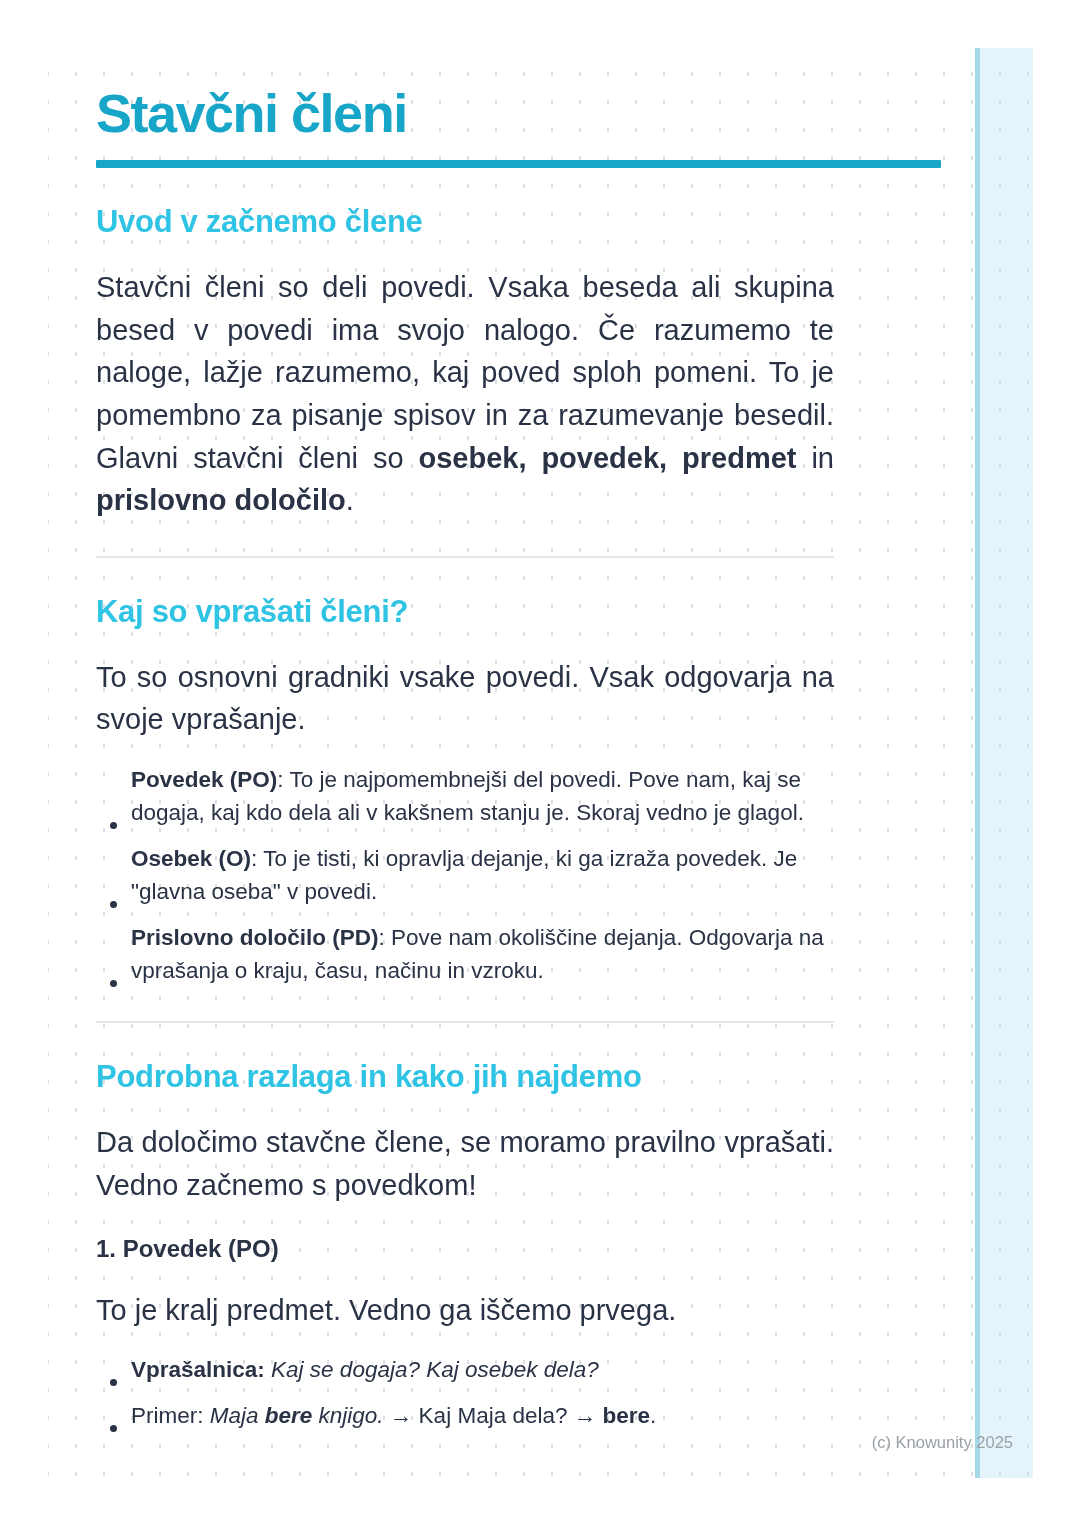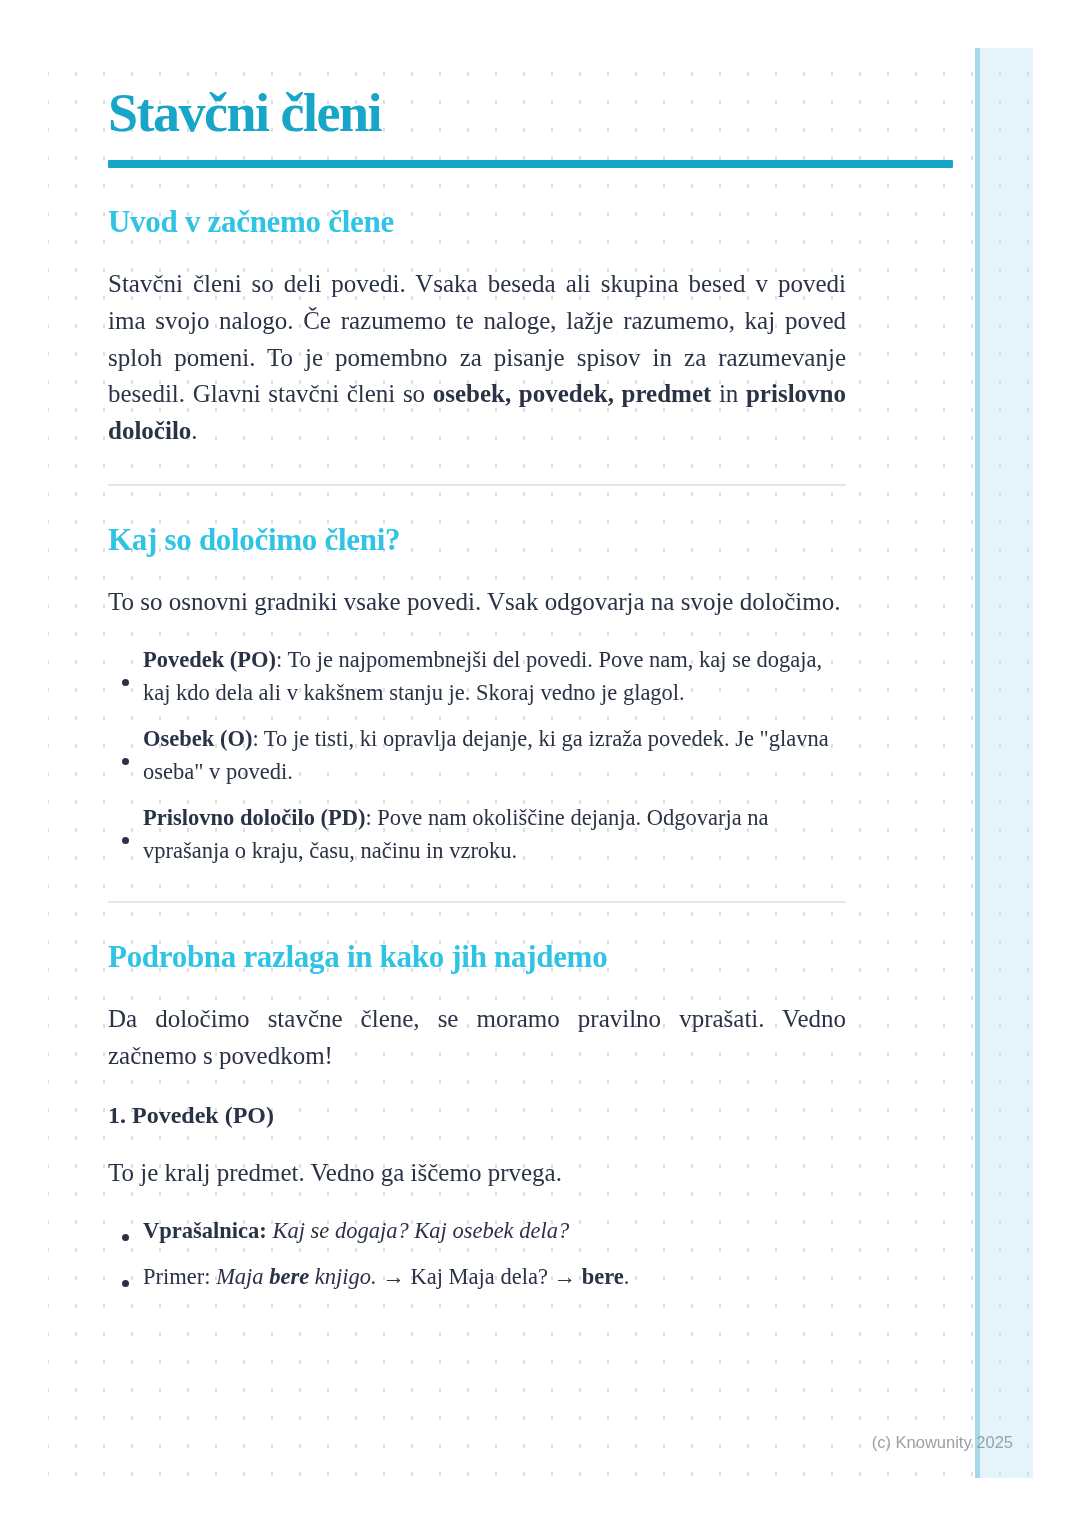--- a/index.html
+++ b/index.html
@@ -25,46 +25,45 @@
     background-size:28px 28px;
     background-position:14px 12px;
   }
   .stripe{
     position:absolute;right:0;top:0;bottom:0;width:58px;
     background:rgba(190,228,243,0.42);
     border-left:5px solid var(--stripe-border);
   }
   .content{
     position:relative;
-    margin-left:60px;
+    margin-left:48px;
     width:845px;
     padding-top:34px;
-    font-family:Liberation Serif, serif;
   }
   h1{
     font-size:54px;line-height:1.15;font-weight:800;color:var(--accent-dark);
     letter-spacing:-1.5px;
   }
   .rule{
     height:8px;background:var(--accent-dark);margin-top:16px;width:845px;border-radius:1px;
   }
   h2{
     font-size:31px;font-weight:700;color:var(--accent-light);
     letter-spacing:-0.3px;margin-top:36px;
   }
   .para{
-    width:738px;font-size:25px;line-height:1.47;font-weight:500;margin-top:26px;
+    width:738px;font-size:29px;line-height:1.47;font-weight:500;margin-top:26px;
   }
   .justify{text-align:justify;}
   .divider{
     width:738px;border-top:2px solid var(--divider);margin-top:34px;
   }
   .list{width:738px;list-style:none;margin-top:22px;}
   .list li{
-    display:flex;align-items:center;margin-bottom:13px;
+    display:flex;align-items:flex-end;margin-bottom:13px;
   }
   .bullet{
     flex:0 0 auto;width:7px;height:7px;border-radius:50%;background:var(--text);
     margin:13px 14px 0 14px;
   }
   .li-text{
     font-size:22.5px;line-height:1.47;font-weight:500;
   }
   .subheading{
     font-size:24px;font-weight:700;margin-top:28px;
@@ -89,22 +88,22 @@
     <div class="rule"></div>
 
     <section>
       <h2>Uvod v začnemo člene</h2>
       <p class="para justify"><span>Stavčni členi so deli povedi. Vsaka beseda ali skupina besed v povedi ima svojo nalogo. Če razumemo te naloge, lažje razumemo, kaj poved sploh pomeni. To je pomembno za pisanje spisov in za razumevanje besedil. Glavni stavčni členi so </span><b>osebek, povedek, predmet</b><span> in </span><b>prislovno določilo</b><span>.</span></p>
     </section>
 
     <div class="divider"></div>
 
     <section>
-      <h2>Kaj so določimo členi?</h2>
-      <p class="para justify">To so osnovni gradniki vsake povedi. Vsak odgovarja na svoje določimo.</p>
+      <h2>Kaj so vprašati členi?</h2>
+      <p class="para justify">To so osnovni gradniki vsake povedi. Vsak odgovarja na svoje vprašanje.</p>
 
       <ul class="list">
         <li>
           <span class="bullet"></span>
           <p class="li-text"><b>Povedek (PO)</b><span>: To je najpomembnejši del povedi. Pove nam, kaj se dogaja, kaj kdo dela ali v kakšnem stanju je. Skoraj vedno je glagol.</span></p>
         </li>
         <li>
           <span class="bullet"></span>
           <p class="li-text"><b>Osebek (O)</b><span>: To je tisti, ki opravlja dejanje, ki ga izraža povedek. Je "glavna oseba" v povedi.</span></p>
         </li>

